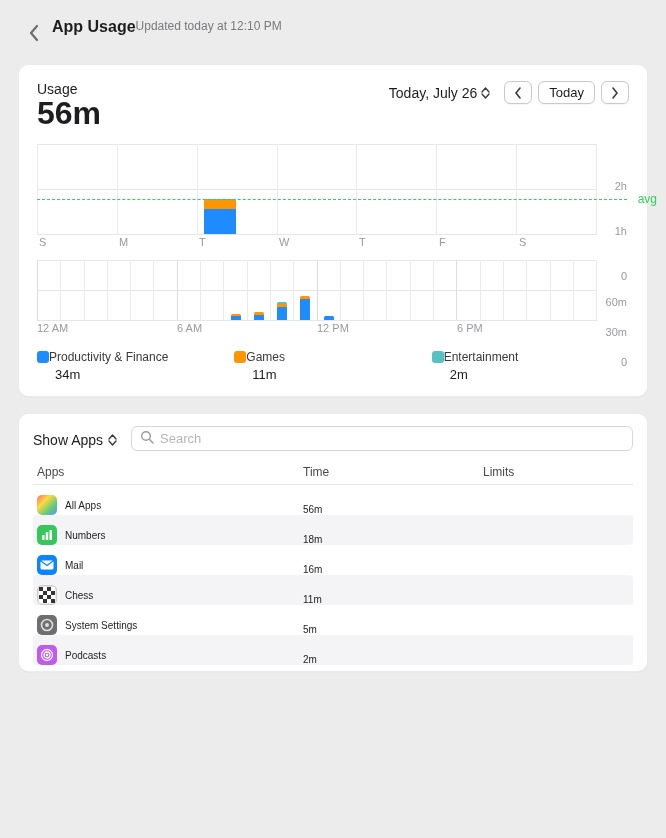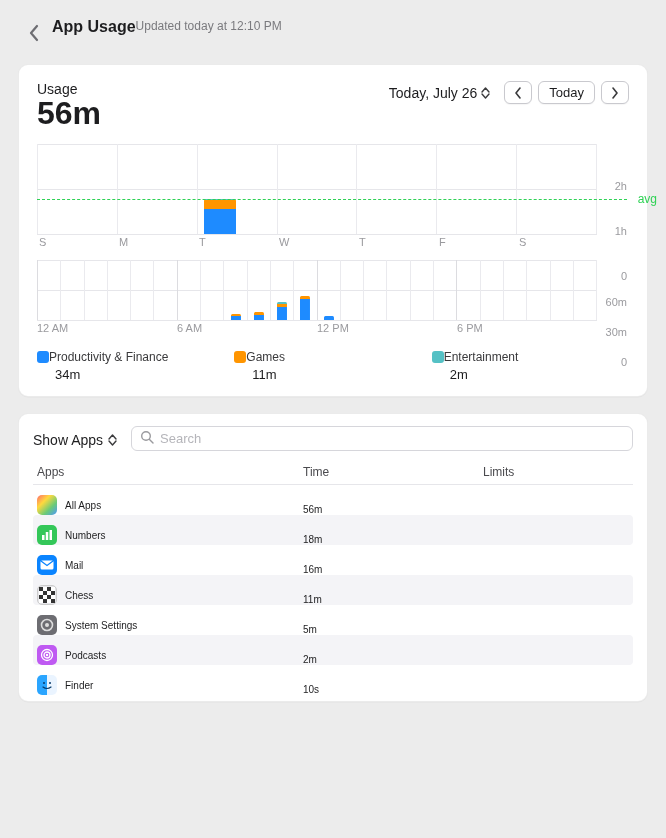--- a/index.html
+++ b/index.html
@@ -411,29 +411,15 @@
                 <circle cx="7" cy="7" r="5.5" fill="none" stroke="#fff" stroke-width="1.3"></circle>
                 <circle cx="7" cy="7" r="3" fill="none" stroke="#fff" stroke-width="1.3"></circle>
                 <circle cx="7" cy="7" r="1.2" fill="#fff"></circle>
               </svg>
             </div>
             <span>Podcasts</span>
           </div>
           <div class="col-time">2m</div>
           <div class="col-limits"></div>
         </div>
-        <div class="trow">
-          <div class="col-app">
-            <div class="app-icon icon-finder">
-              <svg width="16" height="16" viewBox="0 0 16 16">
-                <circle cx="5" cy="6" r="1" fill="#063a6b"></circle>
-                <circle cx="11" cy="6" r="1" fill="#063a6b"></circle>
-                <path d="M4 10 Q8 13 12 10" fill="none" stroke="#063a6b" stroke-width="1.2" stroke-linecap="round"></path>
-              </svg>
-            </div>
-            <span>Finder</span>
-          </div>
-          <div class="col-time">10s</div>
-          <div class="col-limits"></div>
-        </div>
       </div>
   </div>
 </div>
 
 </body></html>

